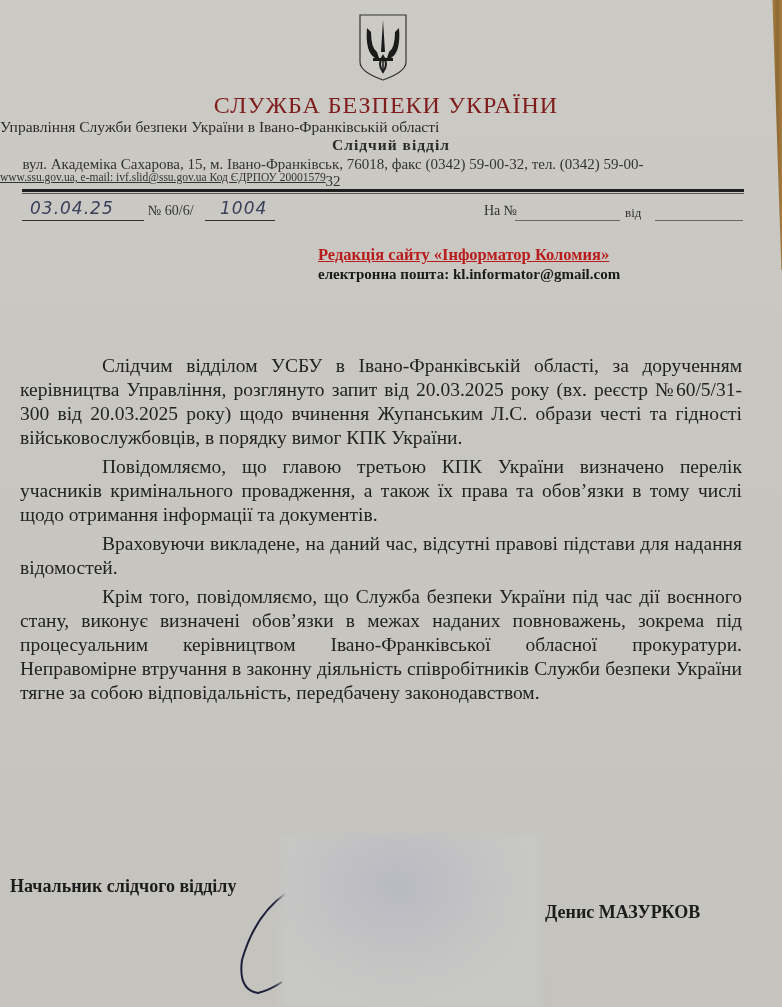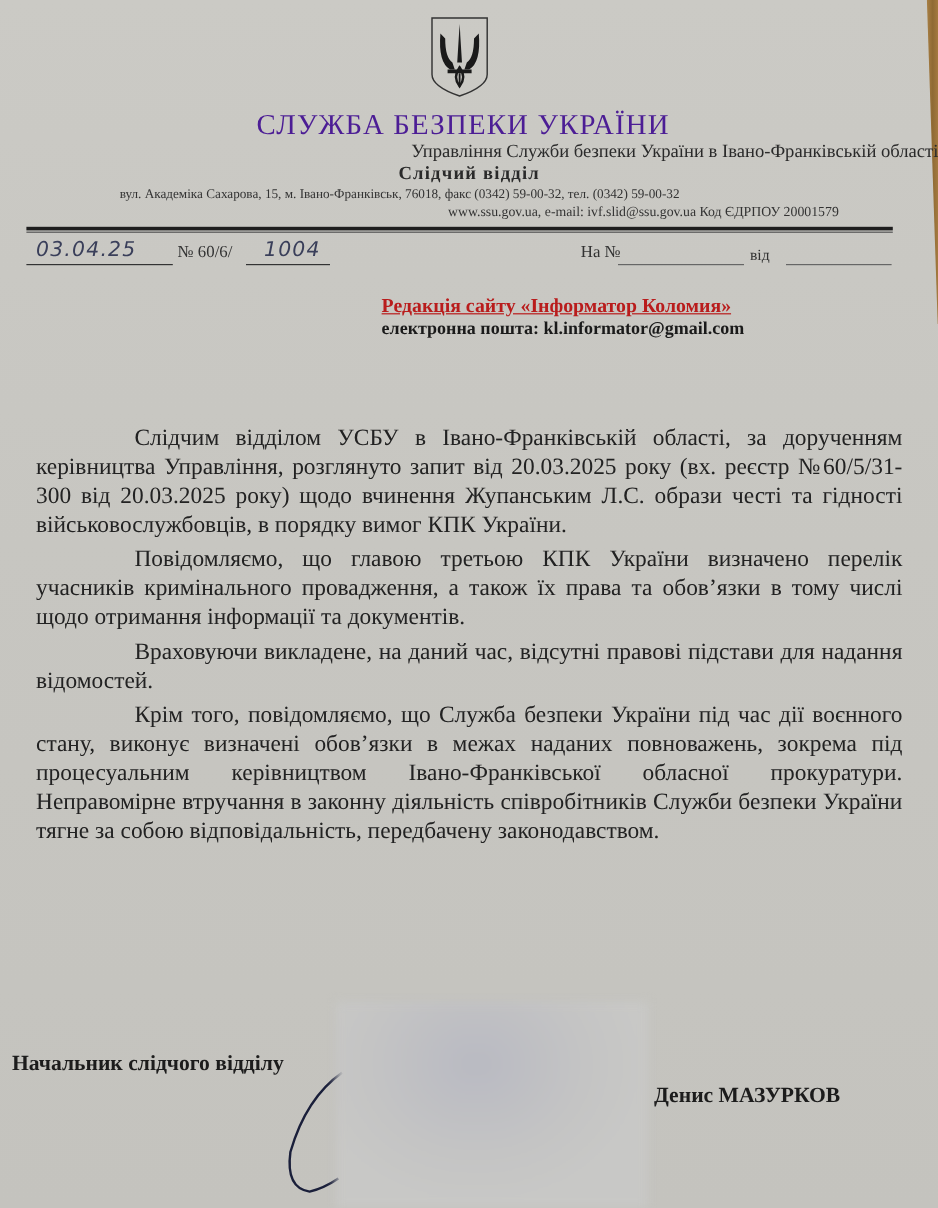--- a/index.html
+++ b/index.html
@@ -14,44 +14,44 @@
     background:linear-gradient(180deg,#cbcac5 0%,#c7c6c1 45%,#c4c3be 100%);
   }
   .wood {
     position:absolute; right:0; top:0; width:12px; height:270px;
     background:linear-gradient(90deg,#b58a4c,#8f6a34 60%,#a67b40);
     clip-path:polygon(20% 0,100% 0,100% 100%,95% 100%);
   }
   .crest { position:absolute; left:357px; top:12px; width:52px; height:70px; }
   .h-title {
     position:absolute; left:0; width:772px; top:92px; text-align:center;
-    font-size:24px; letter-spacing:1px; color:#4c1d95;
+    font-size:24px; letter-spacing:1px; color:#7f1d1d;
   }
-  .h-sub { position:absolute; left:0; width:782px; top:118px; text-align:right; font-size:15.5px; color:#2a2a2a; }
+  .h-sub { position:absolute; left:0; width:782px; top:118px; text-align:left; font-size:15.5px; color:#2a2a2a; }
   .h-dept { position:absolute; left:0; width:782px; top:136px; text-align:center; font-size:15.5px; font-weight:bold; letter-spacing:1px; color:#2a2a2a;}
-  .h-addr { position:absolute; left:0; width:644px; top:156px; text-align:center; font-size:11px; color:#333; padding-left:22px; box-sizing:border-box;}
-  .h-web { position:absolute; left:0; width:699px; top:171px; text-align:right; font-size:11.5px; color:#333; }
+  .h-addr { position:absolute; left:0; width:644px; top:156px; text-align:center; font-size:15px; color:#333; padding-left:22px; box-sizing:border-box;}
+  .h-web { position:absolute; left:0; width:699px; top:171px; text-align:left; font-size:11.5px; color:#333;text-decoration:underline; }
   .rule { position:absolute; left:22px; width:722px; top:189px; height:3px; background:#1e1e1e; }
   .rule2 { position:absolute; left:22px; width:722px; top:193px; height:1px; background:#555; }
   .date-hand {
     position:absolute; left:30px; top:198px; font-family:"DejaVu Sans", sans-serif;
     font-style:italic; font-size:17px; color:#3a3f5a; letter-spacing:1px;
   }
   .line { position:absolute; height:1px; background:#333; }
   .num-label { position:absolute; left:148px; top:203px; font-size:14px; color:#333; }
   .num-hand { position:absolute; left:220px; top:198px; font-family:"DejaVu Sans", sans-serif; font-style:italic; font-size:17px; color:#3a3f5a; letter-spacing:1px; }
   .ref-label { position:absolute; left:484px; top:203px; font-size:14px; color:#333; }
   .ref-from { position:absolute; left:625px; top:205px; font-size:13px; color:#333; }
   .recipient {
     position:absolute; left:318px; top:245px; font-size:16.5px; font-weight:bold;
     text-decoration:underline; color:#b91c1c;
   }
   .email { position:absolute; left:318px; top:266px; font-size:15px; font-weight:bold; color:#1a1a1a; }
   .body {
-    position:absolute; left:30px; top:354px; width:722px;
+    position:absolute; left:20px; top:354px; width:722px;
     font-size:19.5px; line-height:24px; text-align:justify; color:#222;
     font-family:"Liberation Serif", serif;
   }
   .body p { margin:0 0 5px 0; text-indent:82px; }
   .sig-title { position:absolute; left:10px; top:876px; font-size:18px; font-weight:bold; }
   .sig-name { position:absolute; left:545px; top:902px; font-size:18px; font-weight:bold; }
   .blur {
     position:absolute; left:280px; top:835px; width:260px; height:172px;
     background:radial-gradient(ellipse at 45% 30%, #b9bac2 0%, #c4c4c4 45%, #c8c8c6 70%);
     filter:blur(4px);

